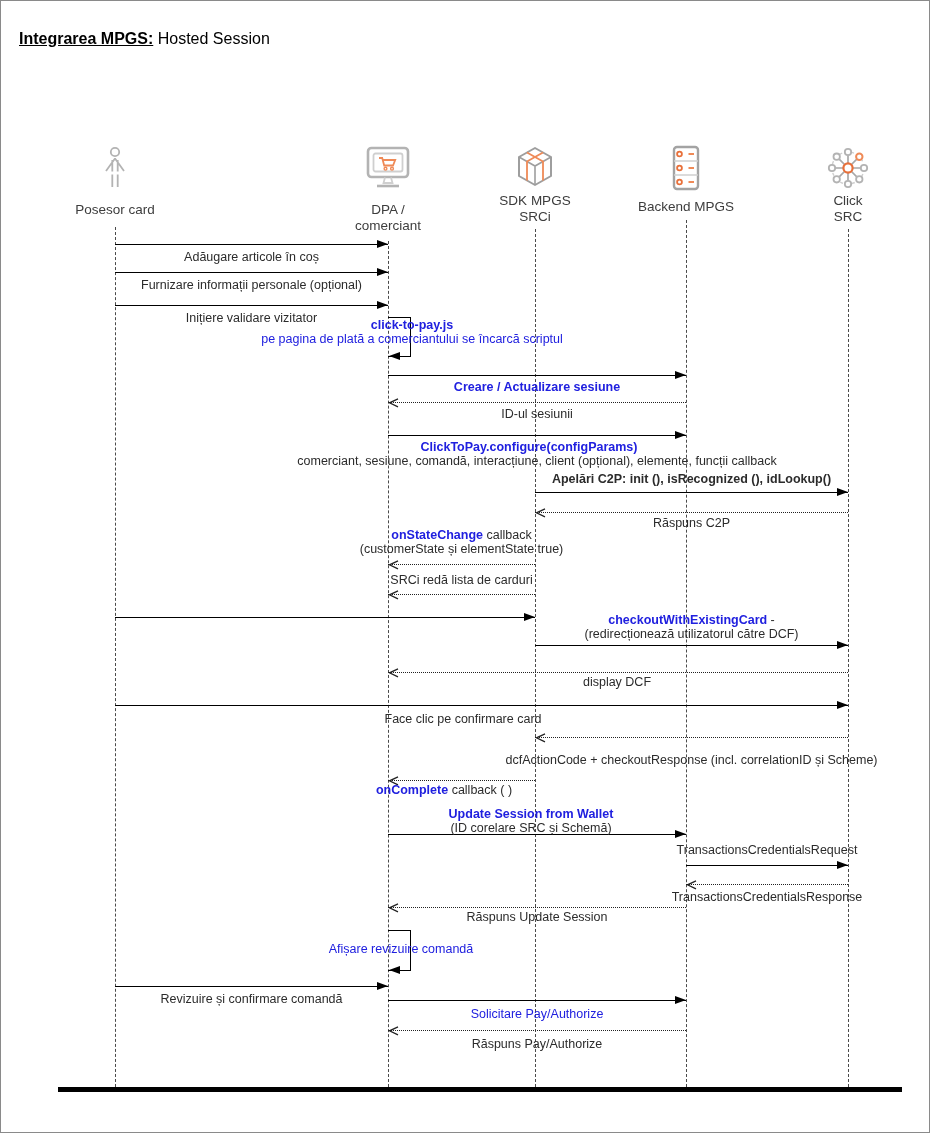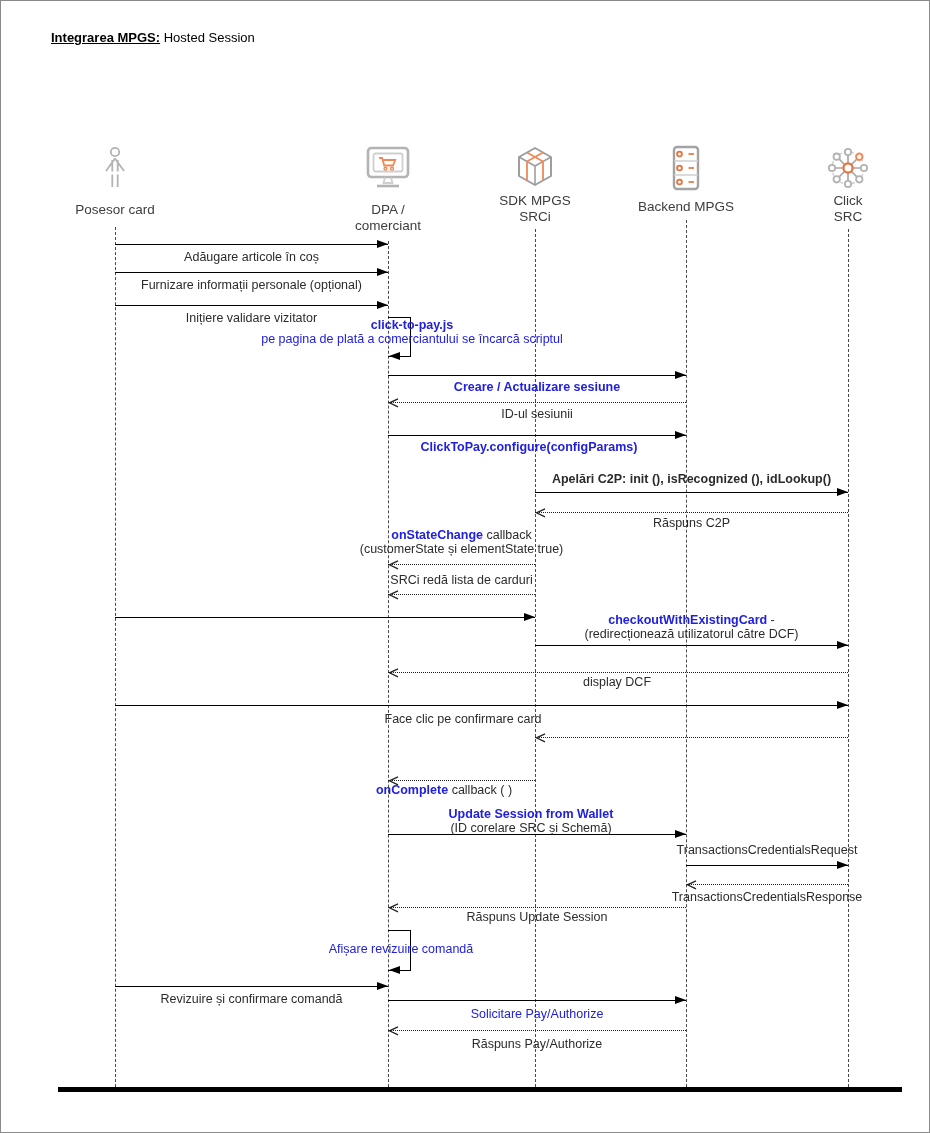--- a/index.html
+++ b/index.html
@@ -1,21 +1,21 @@
 <!DOCTYPE html>
 <html style="--blue: #2020df;"><head>
 <meta charset="utf-8">
 <style>
   html,body{margin:0;padding:0;background:#fff;}
   .stage{
     position:relative;width:928px;height:1131px;background:#fff;
     border:1px solid #8a8a8a;overflow:hidden;
     font-family:"Liberation Sans",sans-serif;
   }
-  .hdr{position:absolute;left:18px;font-size:13px;color:#000;white-space:nowrap;margin-left:32px;}
+  .hdr{position:absolute;left:18px;font-size:16px;color:#000;white-space:nowrap;}
   .hdr .hl{font-weight:bold;text-decoration:underline;}
   .lifeline{position:absolute;width:0;border-left:1px dashed #4a4a4a;}
   .actor-icon{position:absolute;}
   .actor-label{
     position:absolute;transform:translateX(-50%);text-align:center;
     font-size:13.5px;line-height:16px;color:#3d3d3d;white-space:nowrap;
   }
   .mline{position:absolute;height:0;}
   .mline.solid{border-top:1.6px solid #000;}
   .mline.dotted{border-top:1.5px dotted #222;}
@@ -121,20 +121,21 @@
     <div class="head-right" style="left: 674px; top: 370px;"></div>
     <div class="mlabel" style="left: 536px; top: 379px;"><span class="blue bold">Creare / Actualizare sesiune</span></div>
     <div class="mline dotted" style="left: 387px; top: 401px; width: 298px;"></div>
     <div class="chev" style="left: 387px; top: 397px;"><svg width="11" height="10">
         <path d="M10,0.8 L1.5,4.8 L10,8.8" fill="none" stroke="#222" stroke-width="1.3"></path>
       </svg></div>
     <div class="mlabel" style="left: 536px; top: 406px;"><span class="">ID-ul sesiunii</span></div>
     <div class="mline solid" style="left: 387px; top: 434px; width: 298px;"></div>
     <div class="head-right" style="left: 674px; top: 430px;"></div>
     <div class="mlabel" style="left: 528px; top: 439px;"><span class="blue bold">ClickToPay.configure(configParams)</span></div>
+    <div class="mlabel" style="left: 536px; top: 453px;"><span class="">comerciant, sesiune, comandă, interacțiune, client (opțional), elemente, funcții callback</span></div>
     <div class="mline solid" style="left: 534px; top: 491px; width: 313px;"></div>
     <div class="head-right" style="left: 836px; top: 487px;"></div>
     <div class="mlabel" style="left: 690.5px; top: 471px;"><span class="bold">Apelări C2P: init (), isRecognized (), idLookup()</span></div>
     <div class="mline dotted" style="left: 534px; top: 511px; width: 313px;"></div>
     <div class="chev" style="left: 534px; top: 507px;"><svg width="11" height="10">
         <path d="M10,0.8 L1.5,4.8 L10,8.8" fill="none" stroke="#222" stroke-width="1.3"></path>
       </svg></div>
     <div class="mlabel" style="left: 690.5px; top: 515px;"><span class="">Răspuns  C2P</span></div>
     <div class="mline dotted" style="left: 387px; top: 563px; width: 147px;"></div>
     <div class="chev" style="left: 387px; top: 559px;"><svg width="11" height="10">
@@ -158,20 +159,21 @@
         <path d="M10,0.8 L1.5,4.8 L10,8.8" fill="none" stroke="#222" stroke-width="1.3"></path>
       </svg></div>
     <div class="mlabel" style="left: 616px; top: 674px;"><span class="">display DCF</span></div>
     <div class="mline solid" style="left: 114px; top: 704px; width: 733px;"></div>
     <div class="head-right" style="left: 836px; top: 700px;"></div>
     <div class="mlabel" style="left: 462px; top: 711px;"><span class="">Face clic pe confirmare card</span></div>
     <div class="mline dotted" style="left: 534px; top: 736px; width: 313px;"></div>
     <div class="chev" style="left: 534px; top: 732px;"><svg width="11" height="10">
         <path d="M10,0.8 L1.5,4.8 L10,8.8" fill="none" stroke="#222" stroke-width="1.3"></path>
       </svg></div>
+    <div class="mlabel" style="left: 690.5px; top: 752px;"><span class="">dcfActionCode + checkoutResponse (incl. correlationID și Scheme)</span></div>
     <div class="mline dotted" style="left: 387px; top: 779px; width: 147px;"></div>
     <div class="chev" style="left: 387px; top: 775px;"><svg width="11" height="10">
         <path d="M10,0.8 L1.5,4.8 L10,8.8" fill="none" stroke="#222" stroke-width="1.3"></path>
       </svg></div>
     <div class="mlabel" style="left: 443px; top: 782px;"><span class="blue bold">onComplete</span><span class=""> callback ( )</span></div>
     <div class="mline solid" style="left: 387px; top: 833px; width: 298px;"></div>
     <div class="head-right" style="left: 674px; top: 829px;"></div>
     <div class="mlabel" style="left: 530px; top: 806px;"><span class="blue bold">Update Session from Wallet</span></div>
     <div class="mlabel" style="left: 530px; top: 820px;"><span class="">(ID corelare SRC și Schemă)</span></div>
     <div class="mline solid" style="left: 685px; top: 864px; width: 162px;"></div>

